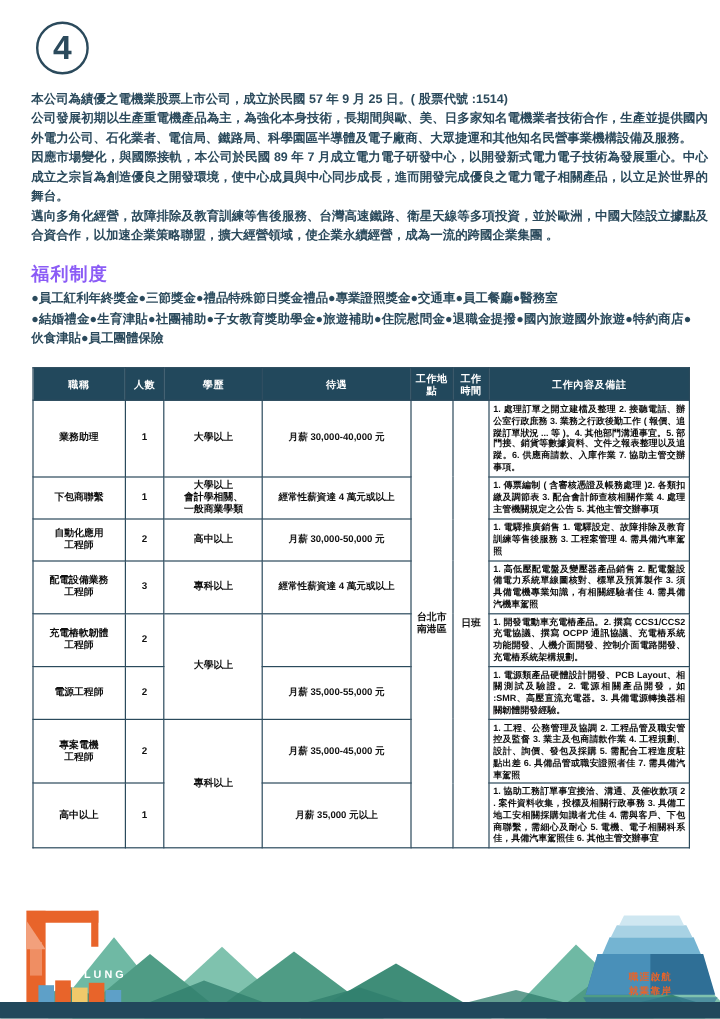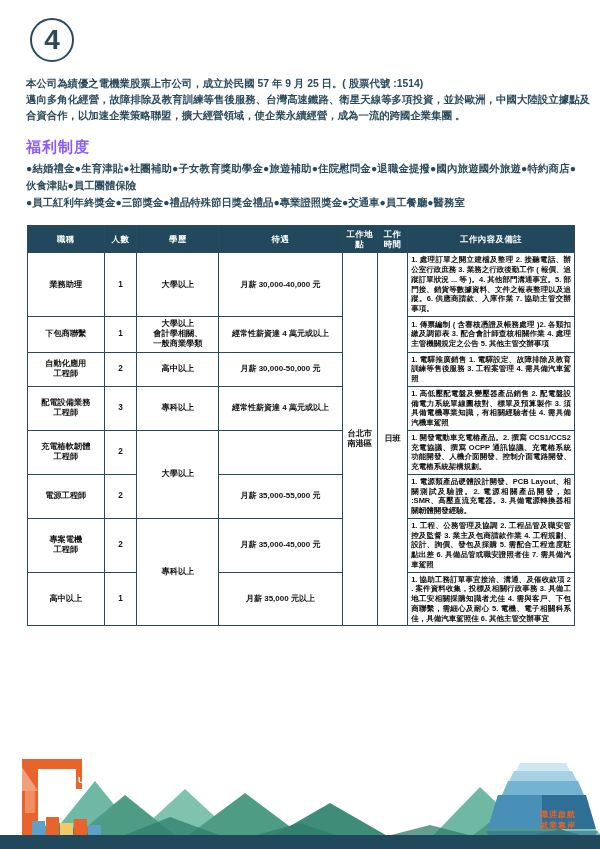--- a/index.html
+++ b/index.html
@@ -117,55 +117,57 @@
     pointer-events: none;
   }
   .footer-bar {
     position: absolute;
     left: 0; right: 0; bottom: 0;
     height: 14px;
     background: #22485c;
   }
   .keelung-text {
     position: absolute;
-    left: 44px; bottom: 64px;
+    left: 44px; bottom: 32px;
     font-size: 9px;
     font-weight: bold;
     letter-spacing: 2.5px;
     color: #ffffff;
     z-index: 6;
   }
   .ship-text {
     position: absolute;
-    right: 24px; bottom: 17px;
+    right: 40px; bottom: 17px;
     font-size: 8px;
     font-weight: bold;
     color: #e8642a;
     line-height: 1.35;
     text-align: center;
     z-index: 8;
     letter-spacing: 1px;
   }
 </style>
 </head>
 <body>
 
 <div class="page-header">
   <div class="rank-badge">4</div>
 </div>
 
 <div class="intro">
   <p>本公司為績優之電機業股票上市公司，成立於民國 57 年 9 月 25 日。( 股票代號 :1514)</p>
+  <p>公司發展初期以生產重電機產品為主，為強化本身技術，長期間與歐、美、日多家知名電機業者技術合作，生產並提供國內外電力公司、石化業者、電信局、鐵路局、科學園區半導體及電子廠商、大眾捷運和其他知名民營事業機構設備及服務。</p>
+  <p>因應市場變化，與國際接軌，本公司於民國 89 年 7 月成立電力電子研發中心，以開發新式電力電子技術為發展重心。中心成立之宗旨為創造優良之開發環境，使中心成員與中心同步成長，進而開發完成優良之電力電子相關產品，以立足於世界的舞台。</p>
   <p>邁向多角化經營，故障排除及教育訓練等售後服務、台灣高速鐵路、衛星天線等多項投資，並於歐洲，中國大陸設立據點及合資合作，以加速企業策略聯盟，擴大經營領域，使企業永續經營，成為一流的跨國企業集團 。</p>
 </div>
 
 <div class="benefits-heading">福利制度</div>
 <div class="benefits-body">
+  <div>●員工紅利年終獎金●三節獎金●禮品特殊節日獎金禮品●專業證照獎金●交通車●員工餐廳●醫務室</div>
   <div>●結婚禮金●生育津貼●社團補助●子女教育獎助學金●旅遊補助●住院慰問金●退職金提撥●國內旅遊國外旅遊●特約商店●伙食津貼●員工團體保險</div>
-  <div>●員工紅利年終獎金●三節獎金●禮品特殊節日獎金禮品●專業證照獎金●交通車●員工餐廳●醫務室</div>
 </div>
 
 <div class="table-wrap">
   <table class="jobs">
     <colgroup>
       <col style="width:14.0%">
       <col style="width:6.0%">
       <col style="width:15.0%">
       <col style="width:22.5%">
       <col style="width:6.5%">

